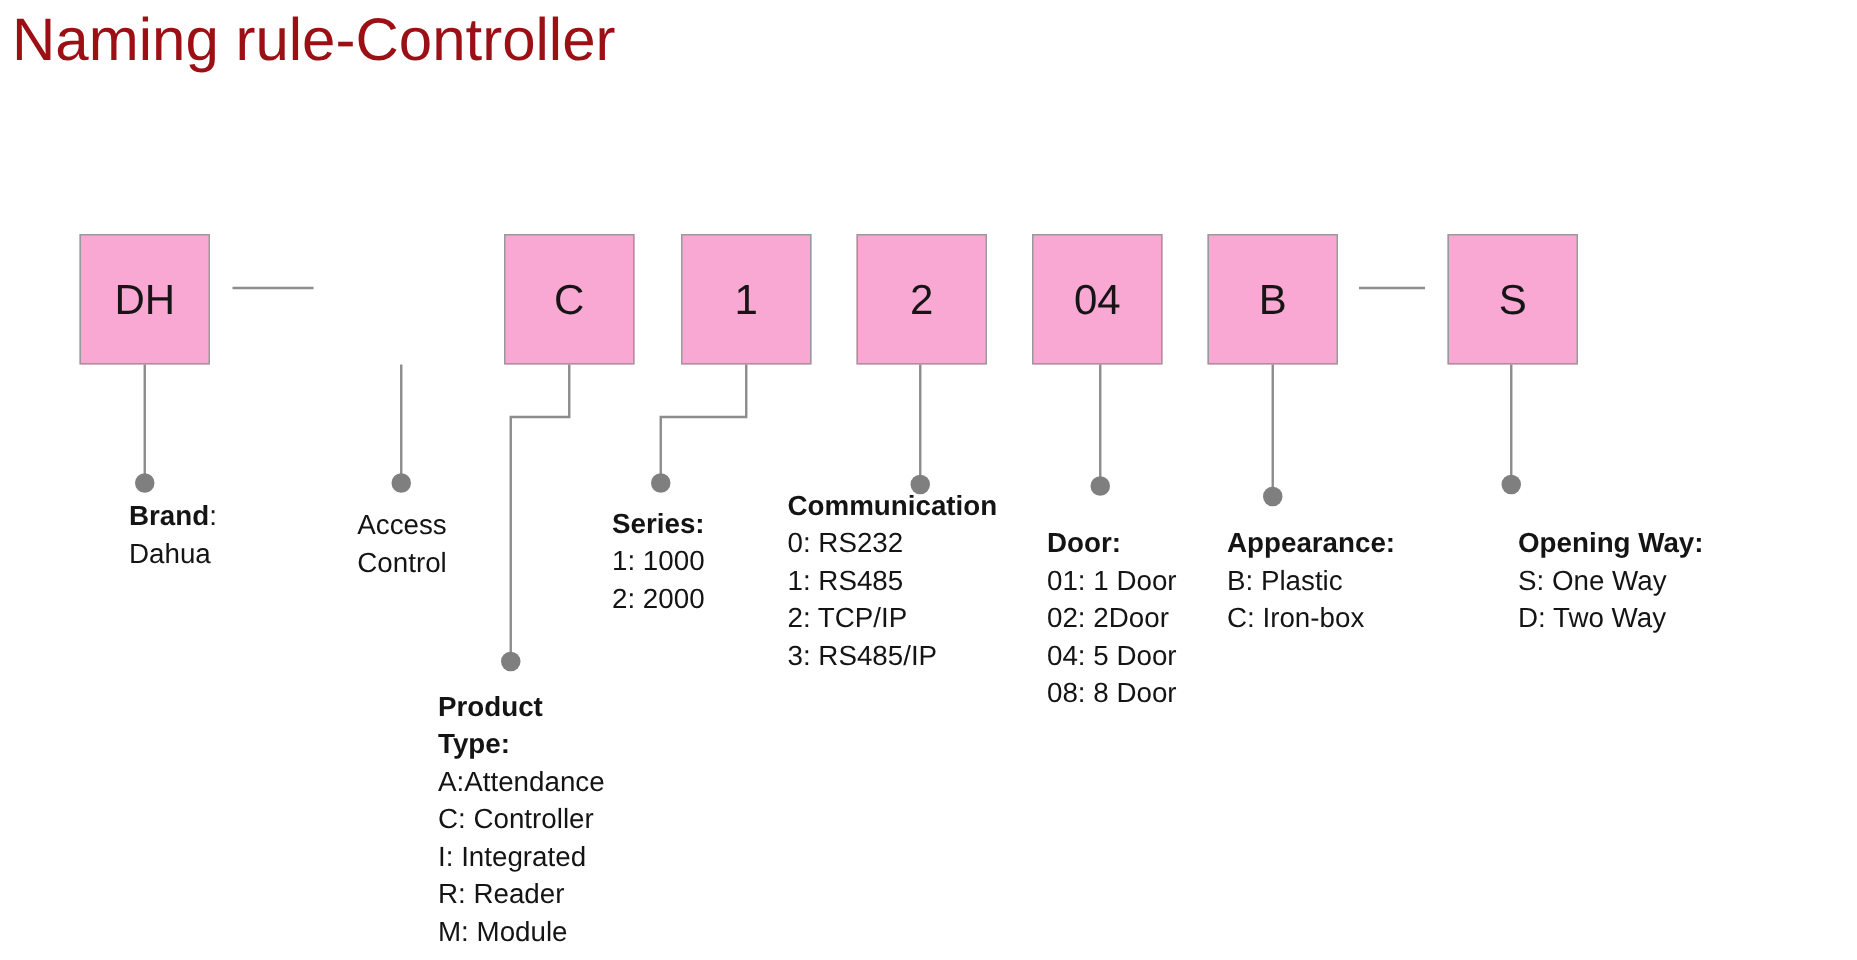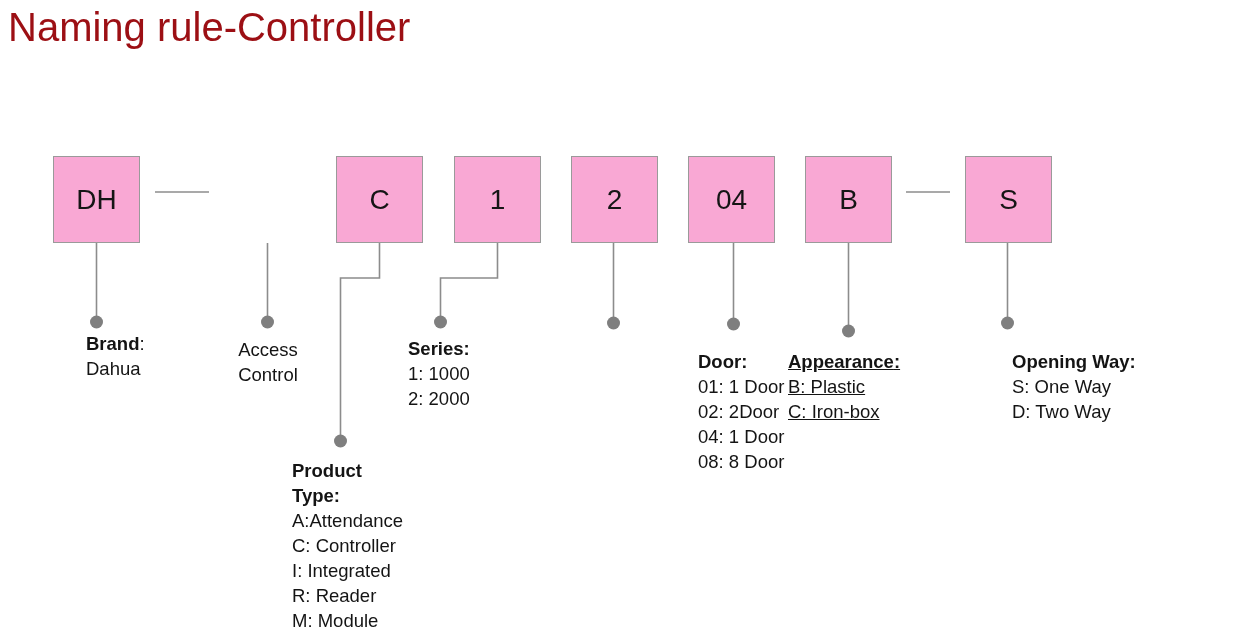--- a/index.html
+++ b/index.html
@@ -165,30 +165,37 @@
     <span class="ln">R: Reader</span>
     <span class="ln">M: Module</span>
   </div>
 
   <div class="caption" style="left:408px; top:336px;">
     <span class="ln"><span class="hd">Series</span><span class="hd">:</span></span>
     <span class="ln">1: 1000</span>
     <span class="ln">2: 2000</span>
   </div>
 
+  <div class="caption" style="left:525px; top:324px;">
+    <span class="ln hd">Communication</span>
+    <span class="ln">0: RS232</span>
+    <span class="ln">1: RS485</span>
+    <span class="ln">2: TCP/IP</span>
+    <span class="ln">3: RS485/IP</span>
+  </div>
 
   <div class="caption" style="left:698px; top:349px;">
     <span class="ln"><span class="hd">Door</span><span class="hd">:</span></span>
     <span class="ln">01: 1 Door</span>
     <span class="ln">02: 2Door</span>
-    <span class="ln">04: 1 Door</span>
+    <span class="ln">04: 5 Door</span>
     <span class="ln">08: 8 Door</span>
   </div>
 
-  <div class="caption" style="left:788px; top:349px;text-decoration:underline;">
+  <div class="caption" style="left:818px; top:349px;">
     <span class="ln"><span class="hd">Appearance</span><span class="hd">:</span></span>
     <span class="ln">B: Plastic</span>
     <span class="ln">C: Iron-box</span>
   </div>
 
   <div class="caption" style="left:1012px; top:349px;">
     <span class="ln"><span class="hd">Opening Way</span><span class="hd">:</span></span>
     <span class="ln">S: One Way</span>
     <span class="ln">D: Two Way</span>
   </div>

